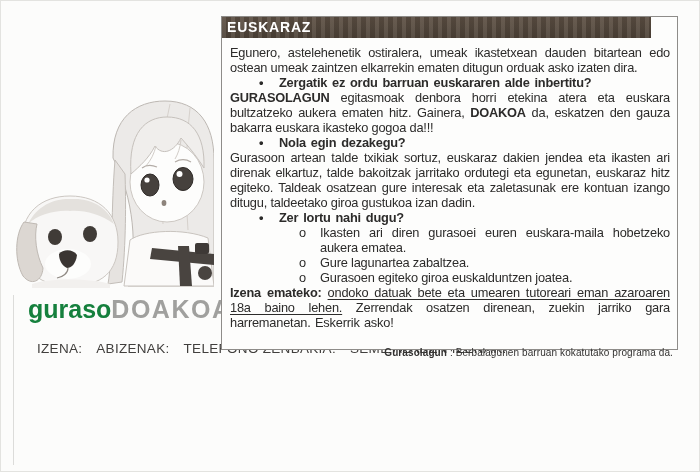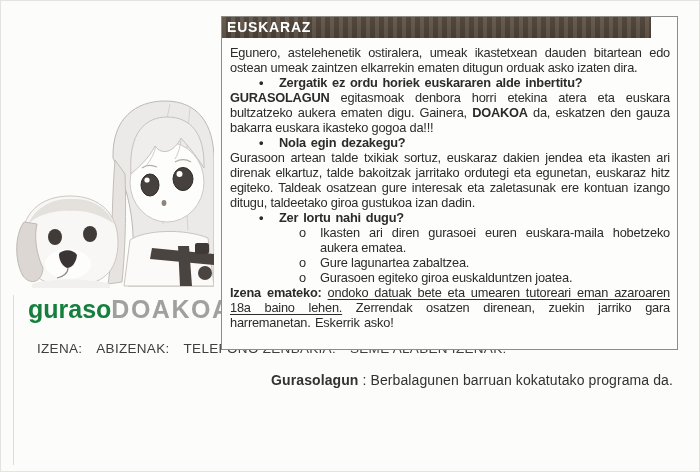--- a/index.html
+++ b/index.html
@@ -44,21 +44,21 @@
   }
   .box-body p { margin:0; }
   .bullet { display:flex; padding-left:29px; font-weight:bold; word-spacing:1.5px; }
   .bullet .bmark { width:20px; flex:none; }
   .goal { display:flex; padding-left:69px; text-align:justify; }
   .goal .gmark { width:21px; flex:none; }
   .goal .gtext { flex:1; }
   .signup { margin-top:14px; word-spacing:1px; }
   .ul { text-decoration:underline; text-underline-offset:2px; }
 
-  .footnote { position:absolute; right:27px; top:372px; font-size:14px; color:#333231; letter-spacing:0.1px; }
+  .footnote { position:absolute; right:27px; top:347px; font-size:10px; color:#333231; letter-spacing:0.1px; }
 </style>
 </head>
 <body>
 
 <div class="page">
   <div class="scan-edge"></div>
 
 
   <svg class="illustration" viewBox="0 0 202 192" xmlns="http://www.w3.org/2000/svg" aria-hidden="true">
 
@@ -113,24 +113,24 @@
 
   <div class="info-box">
     <div class="box-header">
       <span>EUSKARAZ</span>
     </div>
     <div class="box-body">
       <p class="intro">Egunero, astelehenetik ostiralera, umeak ikastetxean dauden bitartean edo ostean umeak zaintzen elkarrekin ematen ditugun orduak asko izaten dira.</p>
 
       <div class="bullet">
         <span class="bmark">•</span>
-          <span class="btext">Zergatik ez ordu horiek euskararen alde inbertitu?</span>
+          <span class="btext">Zergatik ez ordu barruan euskararen alde inbertitu?</span>
       </div>
 
-      <p><b>GURASOLAGUN</b><span> egitasmoak denbora horri etekina atera eta euskara bultzatzeko aukera ematen digu. Gainera, </span><b>DOAKOA</b><span> da, eskatzen den gauza bakarra euskara ikasteko gogoa da!!!</span></p>
+      <p><b>GURASOLAGUN</b><span> egitasmoak denbora horri etekina atera eta euskara bultzatzeko aukera ematen hitz. Gainera, </span><b>DOAKOA</b><span> da, eskatzen den gauza bakarra euskara ikasteko gogoa da!!!</span></p>
 
       <div class="bullet">
         <span class="bmark">•</span>
           <span class="btext">Nola egin dezakegu?</span>
       </div>
 
       <p>Gurasoon artean talde txikiak sortuz, euskaraz dakien jendea eta ikasten ari direnak elkartuz, talde bakoitzak jarritako ordutegi eta egunetan, euskaraz hitz egiteko. Taldeak osatzean gure interesak eta zaletasunak ere kontuan izango ditugu, taldeetako giroa gustukoa izan dadin.</p>
 
       <div class="bullet">
         <span class="bmark">•</span>

